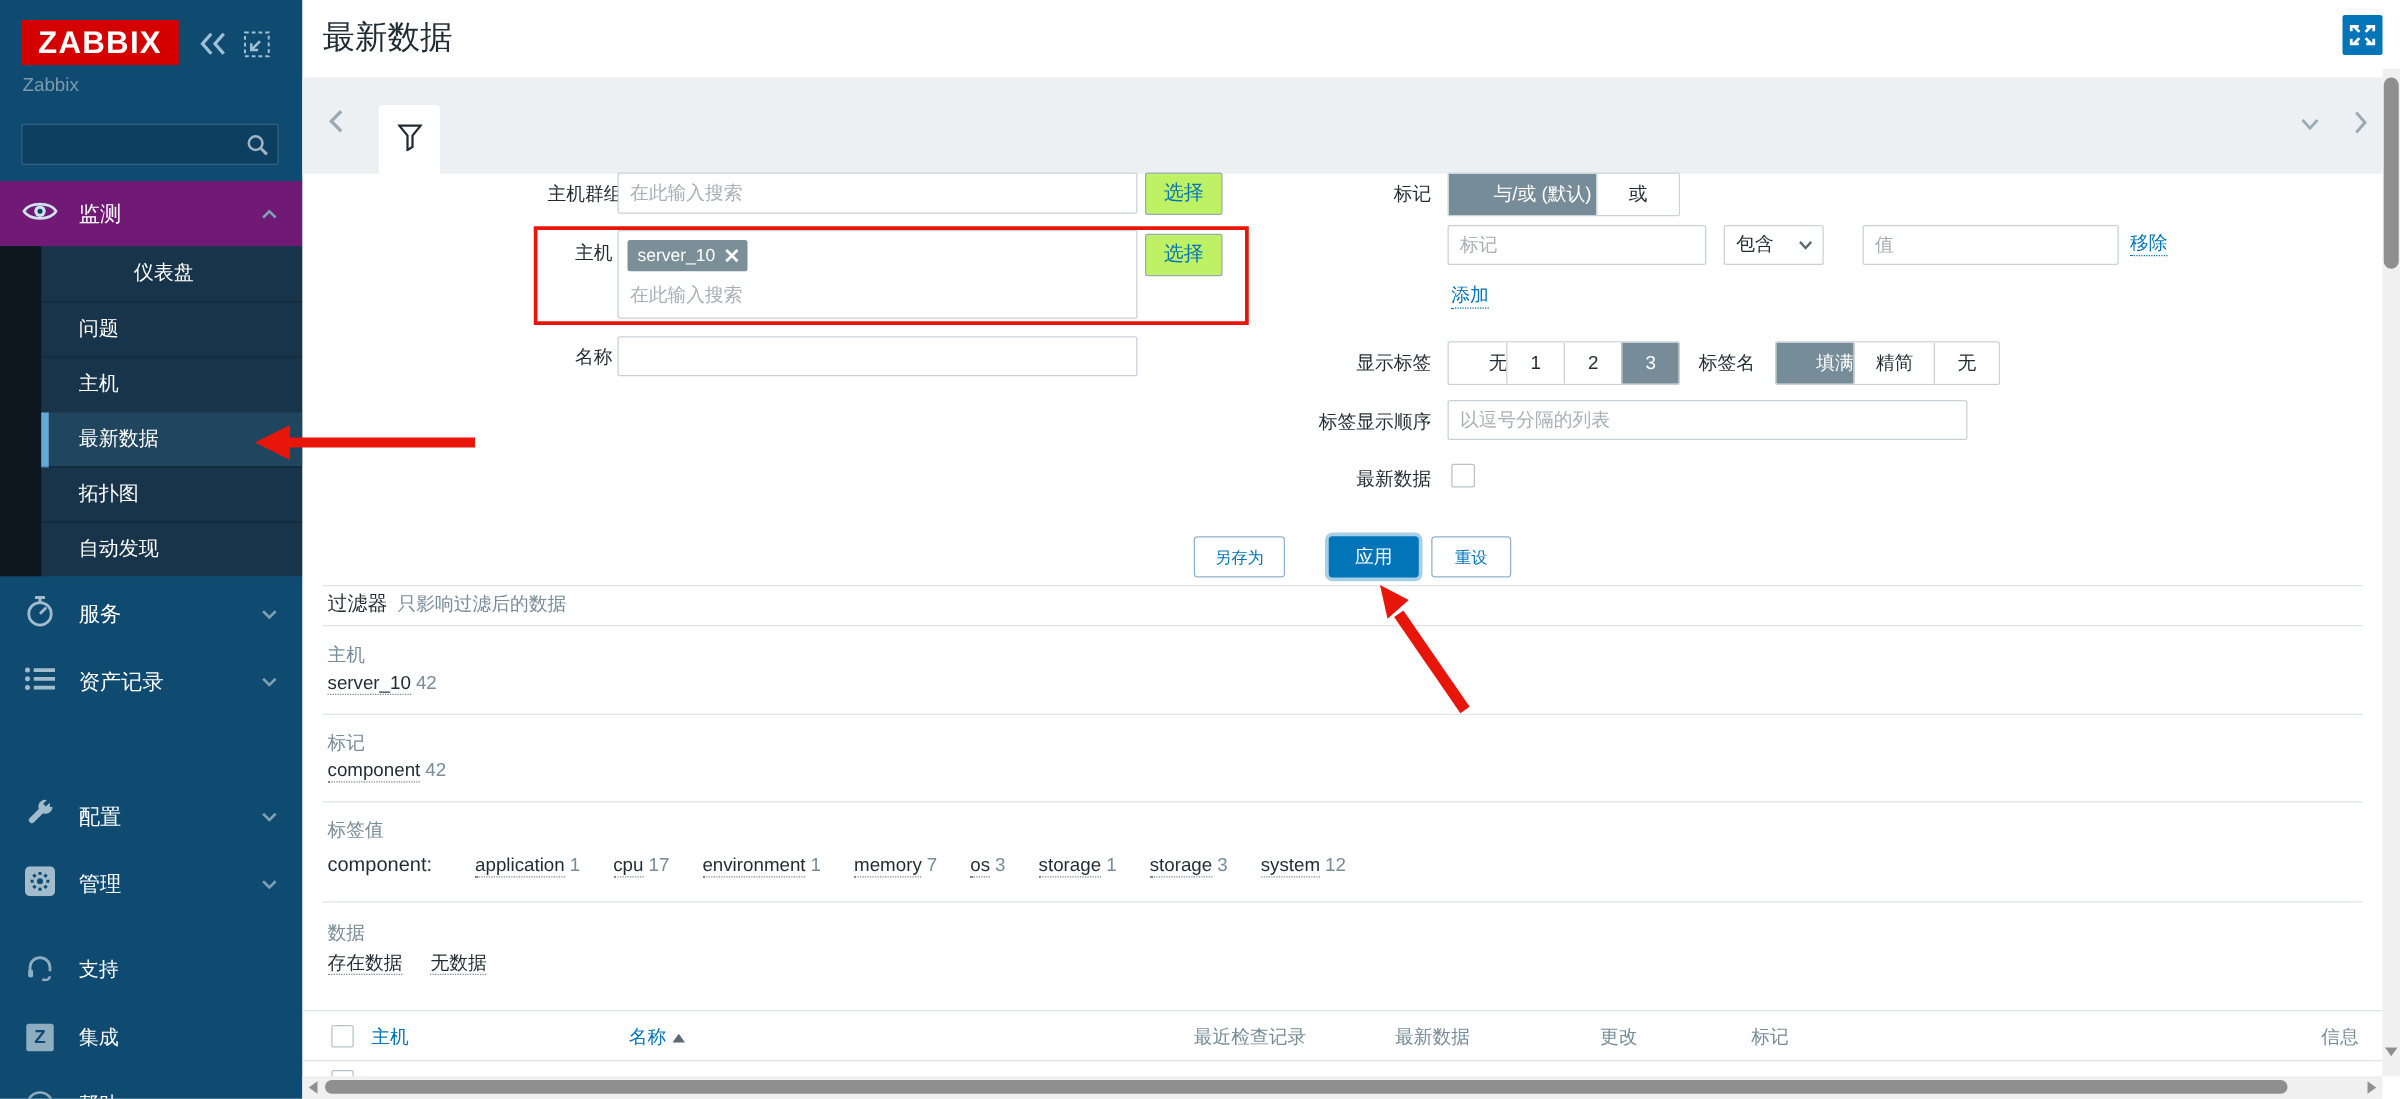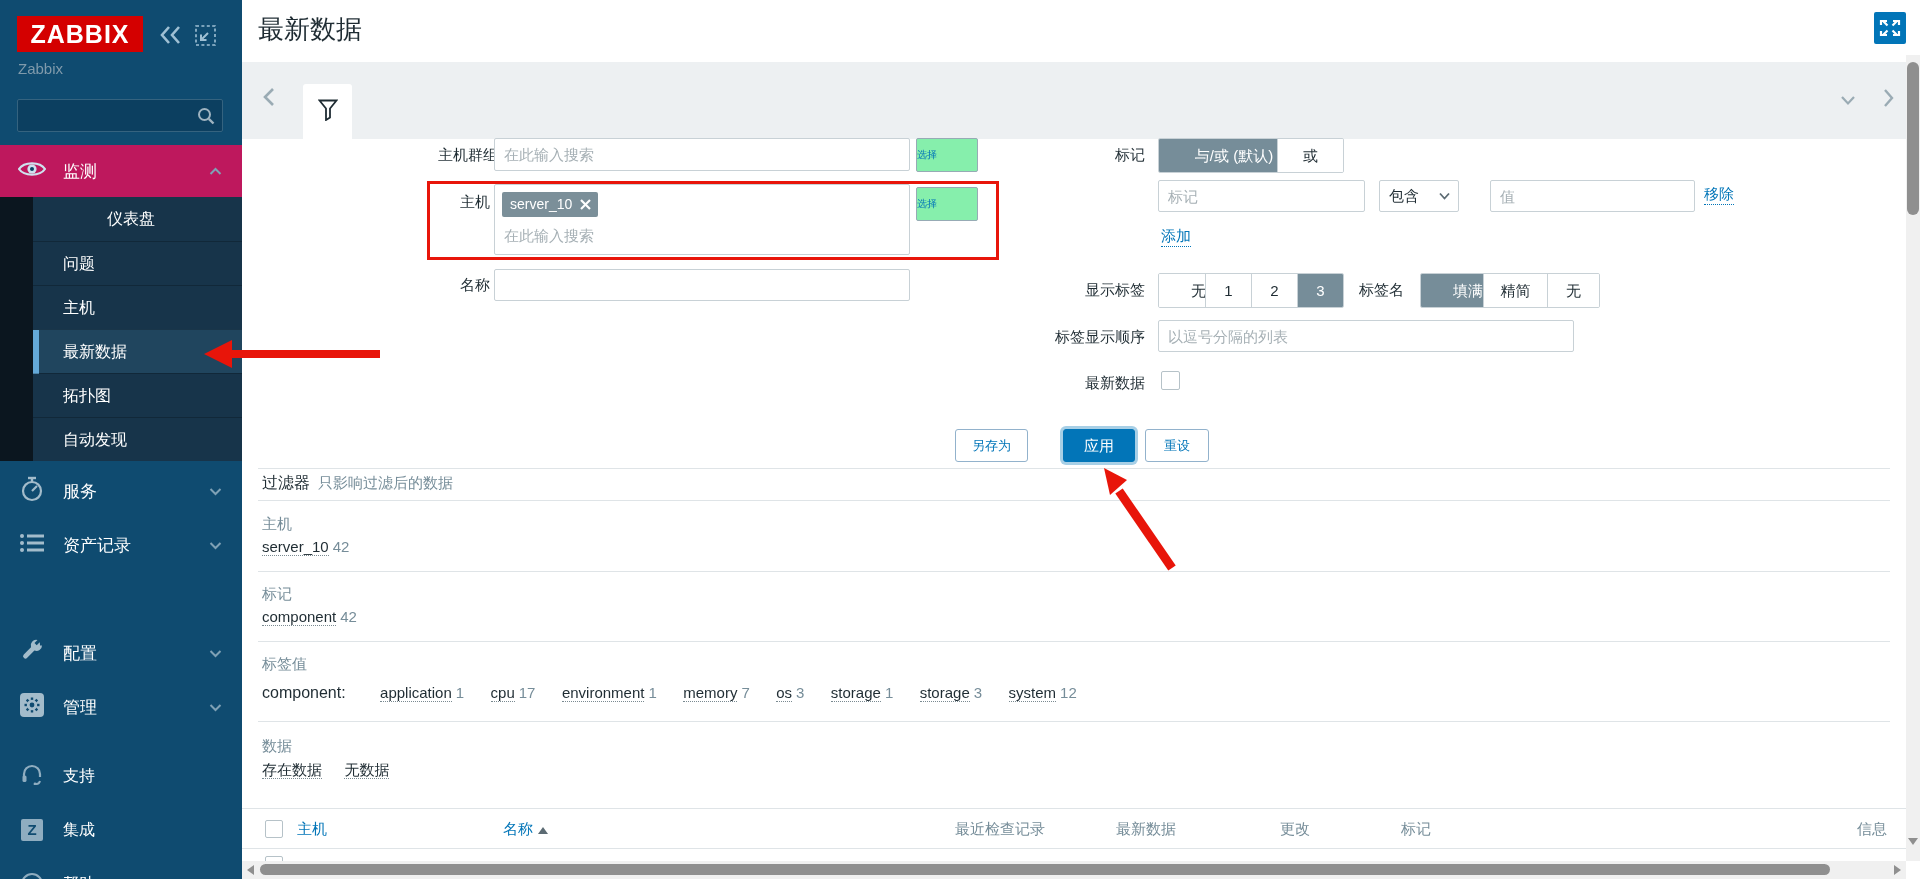--- a/index.html
+++ b/index.html
@@ -38,22 +38,22 @@
   .kiosk-btn { position:absolute; left:1632px; top:12px; width:32px; height:32px; background:#0275b8; border-radius:2px; }
   .tabstrip { position:absolute; left:0; top:62px; width:1664px; height:77px; background:#edf0f2; }
   .tab-active { position:absolute; left:61px; top:22px; width:49px; height:55px; background:#fff; border-radius:3px 3px 0 0; }
   .nav-chev { color:#9aabb4; }
 
   
   .flabel { position:absolute; font-size:15px; color:#1f2c33; text-align:right; }
   .inp { position:absolute; border:1px solid #c8d1d6; border-radius:2px; background:#fff; font-size:15px;
     color:#1f2c33; padding:0 9px; outline:none; font-family:inherit; }
   .inp::placeholder { color:#a6b0b5; opacity:1; }
-  .btn-sel { position:absolute; width:62px; height:34px; background:#86efac; border:1px solid #97abb5; border-radius:2px;
-    color:#0275b8; font-size:10px; text-align:left; line-height:32px; cursor:pointer; }
+  .btn-sel { position:absolute; width:62px; height:34px; background:#bef264; border:1px solid #97abb5; border-radius:2px;
+    color:#0275b8; font-size:16px; text-align:center; line-height:32px; cursor:pointer; }
   .seg { position:absolute; display:flex; height:35px; border:1px solid #c8d1d6; border-radius:2px; overflow:hidden; background:#fff; }
   .seg > div { height:100%; line-height:33px; text-align:center; font-size:15px; color:#1f2c33;
     border-left:1px solid #c8d1d6; cursor:pointer; background:#fff; }
   .seg > div:first-child { border-left:none;padding-left:32px; }
   .seg > div.on { background:#768d99; color:#fff; }
   .blue-link { position:absolute; color:#0275b8; font-size:15px; border-bottom:1px dotted #0275b8; cursor:pointer; }
   .selectbox { position:absolute; height:32px; background:#fff; border:1px solid #c8d1d6; border-radius:2px;
     font-size:15px; line-height:30px; padding:0 9px; color:#1f2c33; cursor:pointer; }
   .selectbox svg { position:absolute; right:8px; top:11px; }
   .chkbox { position:absolute; width:19px; height:19px; border:1px solid #b6c2c8; border-radius:2px; background:#fff; cursor:pointer; }
@@ -116,21 +116,21 @@
   <div class="side-sub">Zabbix</div>
 
   <div class="side-search">
     <input type="text" style="">
     <svg width="20" height="20" viewBox="0 0 20 20">
         <circle cx="8.5" cy="8.5" r="5.5" fill="none" stroke="#9fb3c0" stroke-width="2"></circle>
         <line x1="12.8" y1="12.8" x2="17.5" y2="17.5" stroke="#9fb3c0" stroke-width="2.4"></line>
       </svg>
   </div>
 
-  <div class="mrow" style="top:145px; height:52px; background:#be185d;">
+  <div class="mrow" style="top:145px; height:52px; background:#701a75;">
     <span class="micon">
       <svg width="28" height="20" viewBox="0 0 28 20">
           <path d="M1 10 C6 2.5, 22 2.5, 27 10 C22 17.5, 6 17.5, 1 10 Z" fill="none" stroke="#cfe2ee" stroke-width="2.2"></path>
           <circle cx="14" cy="10" r="4.6" fill="#cfe2ee"></circle>
           <circle cx="14" cy="10" r="2" fill="#0c4164"></circle>
         </svg>
     </span>
     <span class="mlabel">监测</span>
     <span class="chev">
       <svg width="13" height="9" viewBox="0 0 13 9">

